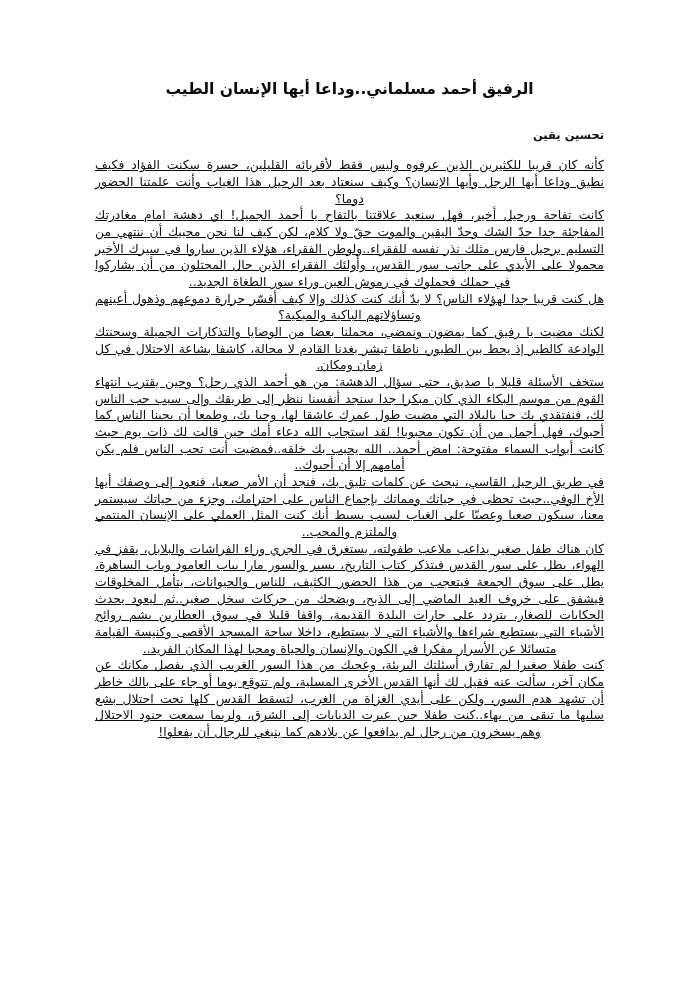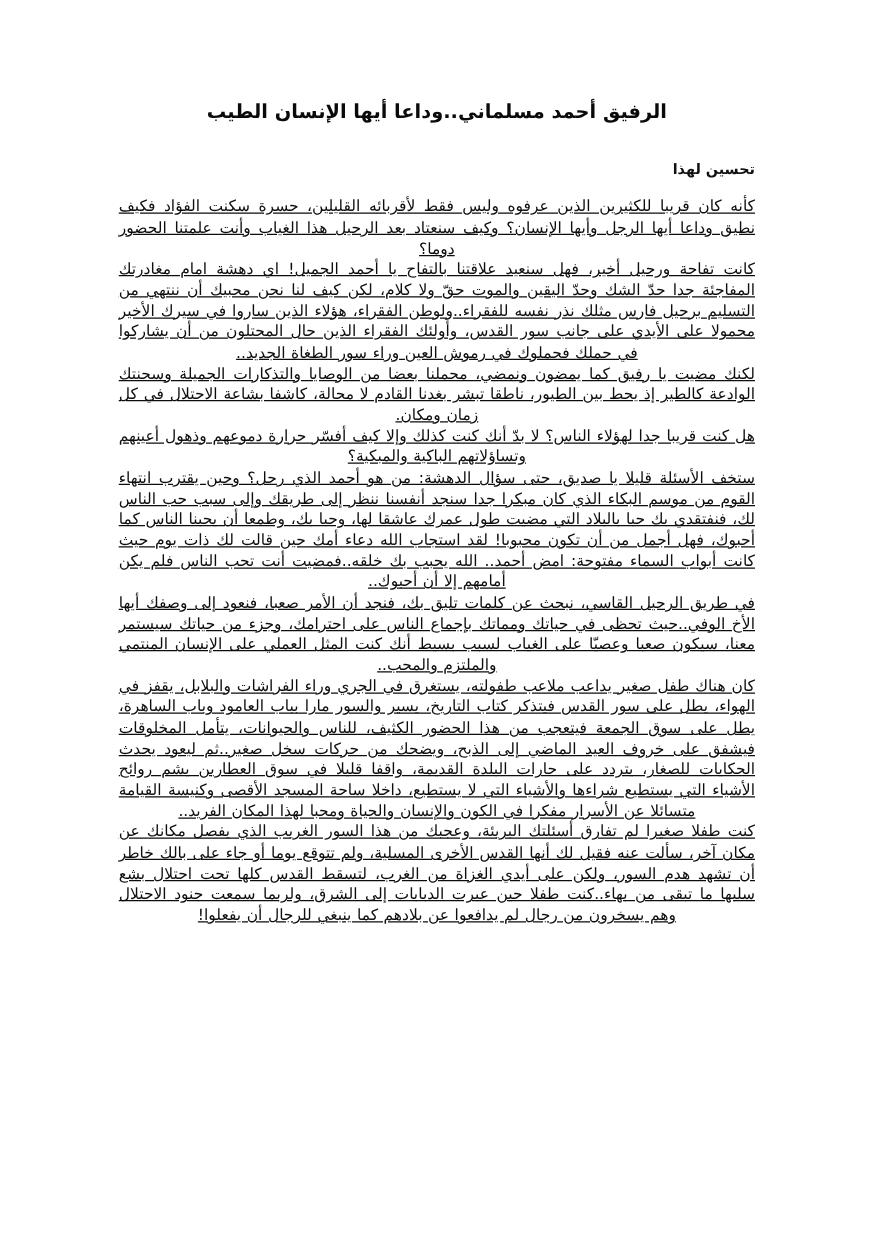--- a/index.html
+++ b/index.html
@@ -76,27 +76,27 @@
 </style>
 </head>
 <body>
 
 <div class="page">
 
   <div class="doc-body">
 
     <h1 class="doc-title">الرفيق أحمد مسلماني..وداعا أيها الإنسان الطيب</h1>
 
-    <div class="byline">تحسين لهذا</div>
+    <div class="byline">تحسين يقين</div>
 
     <div class="article">
       <p class="para">كأنه كان قريبا للكثيرين الذين عرفوه وليس فقط لأقربائه القليلين، حسرة سكنت الفؤاد فكيف نطيق وداعا أيها الرجل وأيها الإنسان؟ وكيف سنعتاد بعد الرحيل هذا الغياب وأنت علمتنا الحضور دوما؟</p>
       <p class="para">كانت تفاحة ورحيل أخير، فهل سنعيد علاقتنا بالتفاح يا أحمد الجميل! اي دهشة امام مغادرتك المفاجئة جدا حدّ الشك وحدّ اليقين والموت حقّ ولا كلام، لكن كيف لنا نحن محبيك أن ننتهي من التسليم برحيل فارس مثلك نذر نفسه للفقراء..ولوطن الفقراء، هؤلاء الذين ساروا في سيرك الأخير محمولا على الأيدي على جانب سور القدس، وأولئك الفقراء الذين حال المحتلون من أن يشاركوا في حملك فحملوك في رموش العين وراء سور الطغاة الجديد..</p>
+      <p class="para">هل كنت قريبا جدا لهؤلاء الناس؟ لا بدّ أنك كنت كذلك وإلا كيف أفسّر حرارة دموعهم وذهول أعينهم وتساؤلاتهم الباكية والمبكية؟</p>
       <p class="para">لكنك مضيت يا رفيق كما يمضون ونمضي، محملنا بعضا من الوصايا والتذكارات الجميلة وسحنتك الوادعة كالطير إذ يحط بين الطيور، ناطقا تبشر بغدنا القادم لا محالة، كاشفا بشاعة الاحتلال في كل زمان ومكان.</p>
-      <p class="para">هل كنت قريبا جدا لهؤلاء الناس؟ لا بدّ أنك كنت كذلك وإلا كيف أفسّر حرارة دموعهم وذهول أعينهم وتساؤلاتهم الباكية والمبكية؟</p>
       <p class="para">ستخف الأسئلة قليلا يا صديق، حتى سؤال الدهشة: من هو أحمد الذي رحل؟ وحين يقترب انتهاء القوم من موسم البكاء الذي كان مبكرا جدا سنجد أنفسنا ننظر إلى طريقك وإلى سبب حب الناس لك، فنفتقدي بك حبا بالبلاد التي مضيت طول عمرك عاشقا لها، وحبا بك، وطمعا أن يحبنا الناس كما أحبوك، فهل أجمل من أن تكون محبوبا! لقد استجاب الله دعاء أمك حين قالت لك ذات يوم حيث كانت أبواب السماء مفتوحة: امض أحمد.. الله يحبب بك خلقه..فمضيت أنت تحب الناس فلم يكن أمامهم إلا أن أحبوك..</p>
       <p class="para">في طريق الرحيل القاسي، نبحث عن كلمات تليق بك، فنجد أن الأمر صعبا، فنعود إلى وصفك أيها الأخ الوفي..حيث تحظى في حياتك ومماتك بإجماع الناس على احترامك، وجزء من حياتك سيستمر معنا، سيكون صعبا وعصيّا على الغياب لسبب بسيط أنك كنت المثل العملي على الإنسان المنتمي والملتزم والمحب..</p>
       <p class="para">كان هناك طفل صغير يداعب ملاعب طفولته، يستغرق في الجري وراء الفراشات والبلابل، يقفز في الهواء، يطل على سور القدس فيتذكر كتاب التاريخ، يسير والسور مارا بباب العامود وباب الساهرة، يطل على سوق الجمعة فيتعجب من هذا الحضور الكثيف، للناس والحيوانات، يتأمل المخلوقات فيشفق على خروف العيد الماضي إلى الذبح، ويضحك من حركات سخل صغير..ثم ليعود يحدث الحكايات للصغار، يتردد على حارات البلدة القديمة، واقفا قليلا في سوق العطارين يشم روائح الأشياء التي يستطيع شراءها والأشياء التي لا يستطيع، داخلا ساحة المسجد الأقصى وكنيسة القيامة متسائلا عن الأسرار مفكرا في الكون والإنسان والحياة ومحبا لهذا المكان الفريد..</p>
       <p class="para">كنت طفلا صغيرا لم تفارق أسئلتك البريئة، وعجبك من هذا السور الغريب الذي يفصل مكانك عن مكان آخر، سألت عنه فقيل لك أنها القدس الأخرى المسلية، ولم تتوقع يوما أو جاء على بالك خاطر أن تشهد هدم السور، ولكن على أيدي الغزاة من الغرب، لتسقط القدس كلها تحت احتلال بشع سلبها ما تبقى من بهاء..كنت طفلا حين عبرت الدبابات إلى الشرق، ولربما سمعت جنود الاحتلال وهم يسخرون من رجال لم يدافعوا عن بلادهم كما ينبغي للرجال أن يفعلوا!</p>
     </div>
 
   </div>
 
   <div class="page-number">1</div>
 

